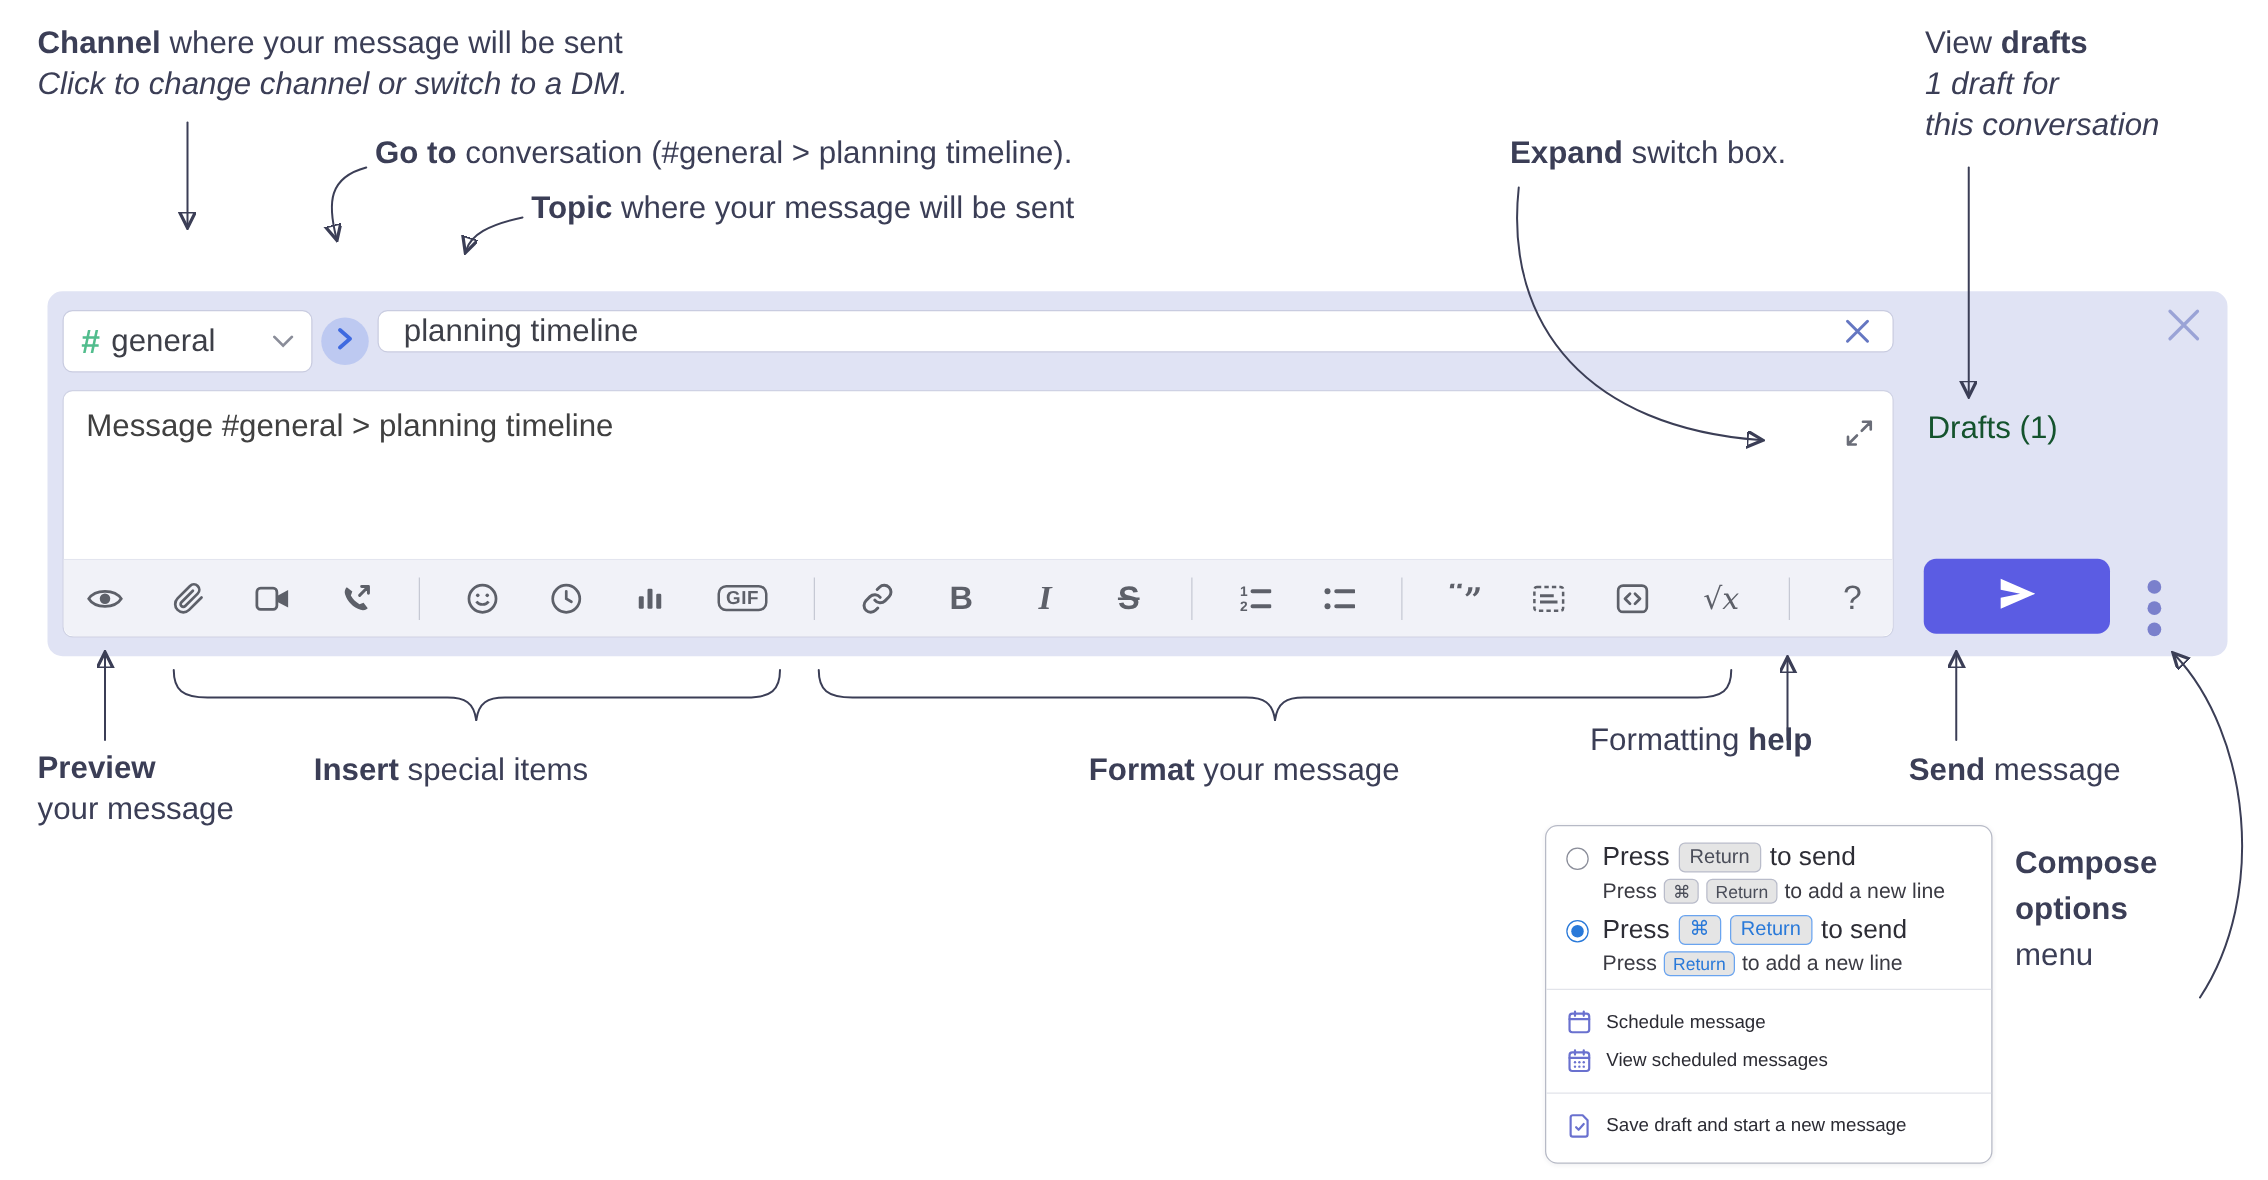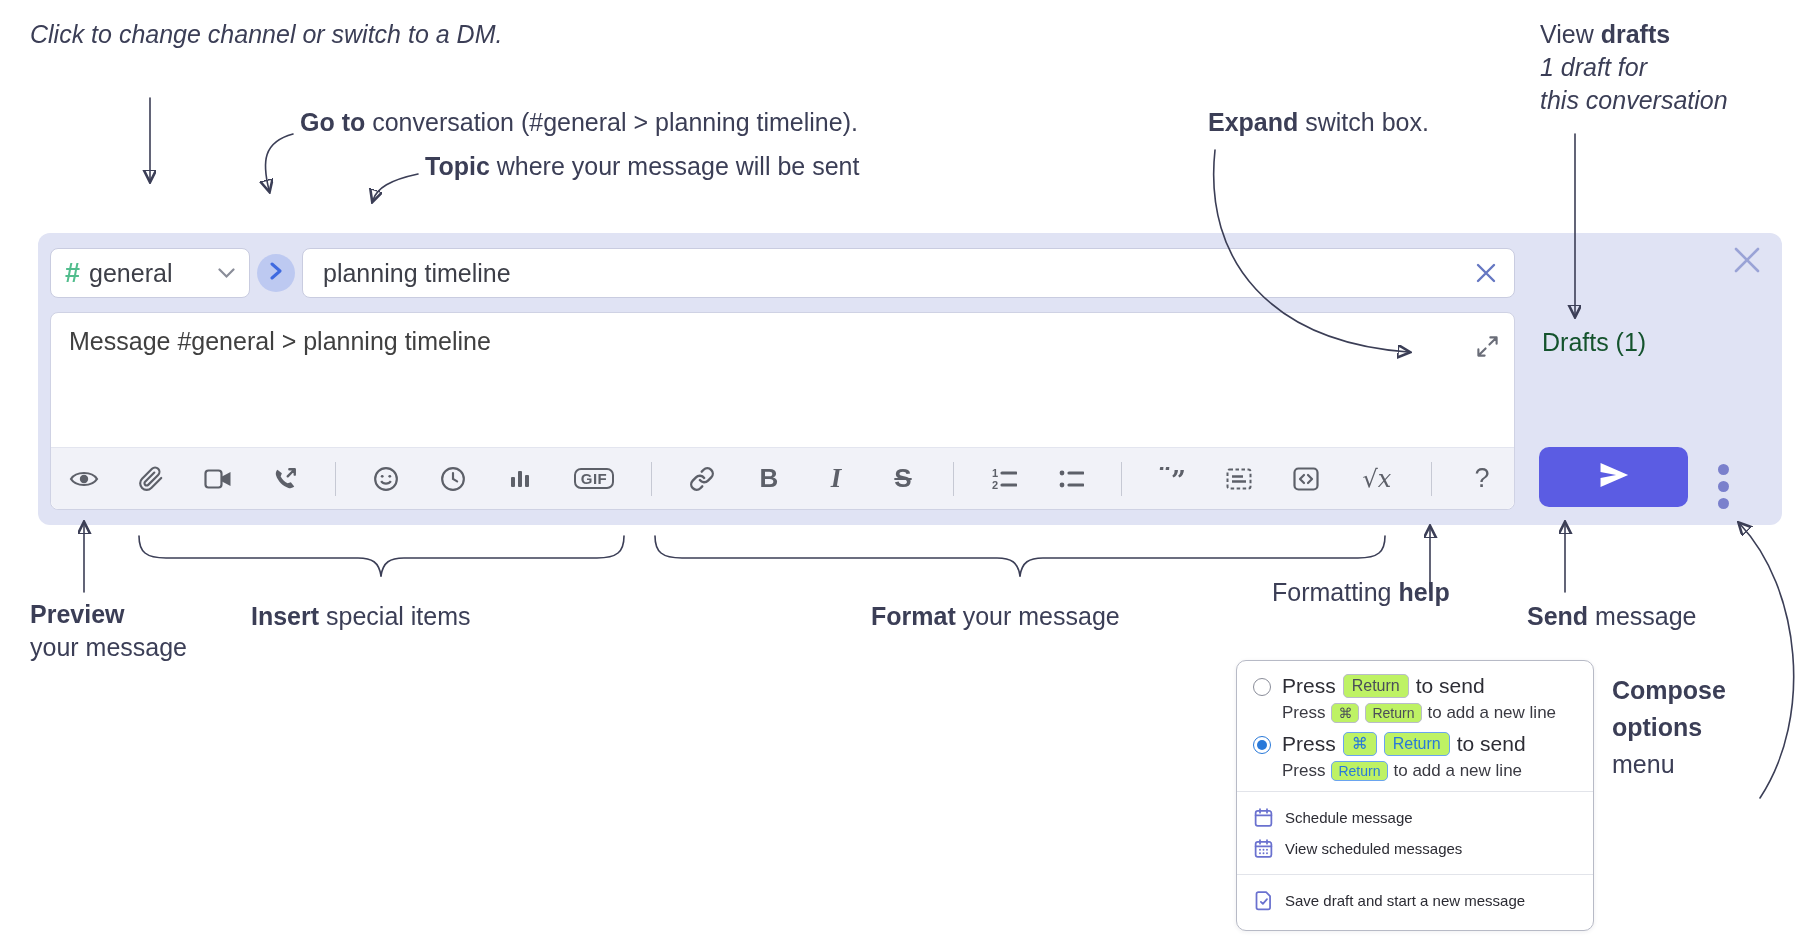--- a/index.html
+++ b/index.html
@@ -14,21 +14,21 @@
   #arrow-overlay{position:absolute;left:0;top:0;width:1814px;height:944px;pointer-events:none;z-index:6;}
   #arrow-overlay path{stroke:#3b3e56;stroke-width:1.6;fill:none;stroke-linecap:round;}
 
   
   .compose{position:absolute;left:38px;top:233px;width:1744px;height:292px;background:#e0e3f4;border-radius:12px;z-index:1;}
   .chan-select{position:absolute;left:12px;top:15px;width:200px;height:50px;background:#fff;border:1px solid #c9cce0;border-radius:8px;display:flex;align-items:center;padding:0 14px;box-sizing:border-box;cursor:pointer;}
   .chan-hash{color:#52bd8d;font-weight:700;font-size:27px;margin-right:9px;}
   .chan-name{font-size:25px;color:#3d3f48;}
   .chan-caret{margin-left:auto;display:flex;}
   .goto-btn{position:absolute;left:219px;top:21px;width:38px;height:38px;border-radius:50%;background:#bdc9f1;display:flex;align-items:center;justify-content:center;cursor:pointer;}
-  .topic-input-wrap{position:absolute;left:264px;top:15px;width:1213px;height:50px;background:#fff;border:1px solid #c9cce0;border-radius:8px;display:flex;align-items:center;padding:0 18px;box-sizing:border-box;}
+  .topic-input-wrap{position:absolute;left:264px;top:15px;width:1213px;height:34px;background:#fff;border:1px solid #c9cce0;border-radius:8px;display:flex;align-items:center;padding:0 18px;box-sizing:border-box;}
   .topic-input{border:none;outline:none;flex:1;font-family:"Liberation Sans",sans-serif;font-size:25px;color:#3d3f48;background:transparent;}
   .topic-clear{margin-left:12px;display:flex;cursor:pointer;}
   .msg-area{position:absolute;left:12px;top:79px;width:1465px;height:198px;background:#fff;border:1px solid #cfd2e4;border-radius:8px;box-sizing:border-box;}
   .msg-placeholder{position:absolute;left:18px;top:14px;font-size:25px;color:#404040;}
   .msg-expand{position:absolute;right:15px;top:22px;cursor:pointer;display:flex;}
   .msg-toolbar{position:absolute;left:0;bottom:0;width:100%;height:62px;background:#f1f2f8;border-top:1px solid #e3e5ef;border-radius:0 0 8px 8px;display:flex;align-items:center;gap:33px;padding:0 16px;box-sizing:border-box;}
   .tb-btn{width:34px;height:34px;display:flex;align-items:center;justify-content:center;color:#5d6069;cursor:pointer;flex:0 0 auto;}
   .tb-div{width:1px;height:34px;background:#c6c9d4;flex:0 0 auto;}
   .tb-text{font-size:26px;font-weight:700;color:#5d6069;}
   .tb-italic{font-family:"Liberation Serif",serif;font-style:italic;font-weight:700;font-size:27px;}
@@ -43,21 +43,21 @@
   .kebab i{width:11px;height:11px;border-radius:50%;background:#7a80cc;display:block;}
 
   
   .opt-menu{position:absolute;left:1236px;top:660px;width:358px;background:#fff;border:1.5px solid #b7bac6;border-radius:10px;box-shadow:0 1px 4px rgba(40,40,60,.08);padding:13px 16px 12px 16px;box-sizing:border-box;z-index:3;font-family:"Liberation Sans",sans-serif;}
   .opt-row{display:flex;align-items:flex-start;gap:11px;margin-bottom:9px;cursor:pointer;}
   .radio{width:18px;height:18px;border:1.5px solid #8a8d99;border-radius:50%;box-sizing:border-box;margin-top:4px;flex:0 0 auto;background:#fff;}
   .radio.sel{border-color:#2979d9;position:relative;}
   .radio.sel::after{content:"";position:absolute;left:2.5px;top:2.5px;width:10px;height:10px;border-radius:50%;background:#2979d9;}
   .opt-main{font-size:21px;color:#2d2d35;display:flex;align-items:center;gap:7px;}
   .opt-sub{font-size:17px;color:#3a3a42;display:flex;align-items:center;gap:6px;margin-top:5px;}
-  kbd{font-family:"Liberation Sans",sans-serif;border:1px solid #b9bcca;border-radius:5px;background:#bef264;padding:1px 8px;font-size:16px;color:#4a4d59;line-height:20px;}
+  kbd{font-family:"Liberation Sans",sans-serif;border:1px solid #b9bcca;border-radius:5px;background:#e5e5e5;padding:1px 8px;font-size:16px;color:#4a4d59;line-height:20px;}
   .opt-sub kbd{font-size:14px;padding:0 6px;line-height:18px;}
   kbd.blue{border-color:#6aa4ef;color:#2979d9;}
   .menu-div{height:1px;background:#e2e4ea;margin:10px -16px;}
   .menu-item{display:flex;align-items:center;gap:11px;font-size:15px;color:#2b2b33;padding:5px 0;cursor:pointer;}
   .menu-item svg{flex:0 0 auto;}
 </style>
 </head>
 <body>
 
 <svg id="arrow-overlay" viewBox="0 0 1814 944">
@@ -75,20 +75,21 @@
   <path d="M1430,592 L1430,528" marker-end="url(#ah)"></path>
   <path d="M1565,592 L1565,524" marker-end="url(#ah)"></path>
   <path d="M1760,798 C1814,716 1800,588 1740,524" marker-end="url(#ah)"></path>
   <path d="M139,536 C139,552 146,558 166,558 L358,558 C372,558 379,562 381,576"></path>
   <path d="M624,536 C624,552 617,558 597,558 L404,558 C390,558 383,562 381,576"></path>
   <path d="M655,536 C655,552 662,558 682,558 L997,558 C1011,558 1018,562 1020,576"></path>
   <path d="M1385,536 C1385,552 1378,558 1358,558 L1043,558 C1029,558 1022,562 1020,576"></path>
 </svg>
 
 <div class="ann" style="left:30px;top:18px;">
+  <div><span class="b">Channel</span><span> where your message will be sent</span></div>
   <div class="it">Click to change channel or switch to a DM.</div>
 </div>
 <div class="ann" style="left:300px;top:106px;">
   <span class="b">Go to</span><span> conversation (#general &gt; planning timeline).</span>
 </div>
 <div class="ann" style="left:425px;top:150px;">
   <span class="b">Topic</span><span> where your message will be sent</span>
 </div>
 <div class="ann" style="left:1208px;top:106px;">
   <span class="b">Expand</span><span> switch box.</span>

